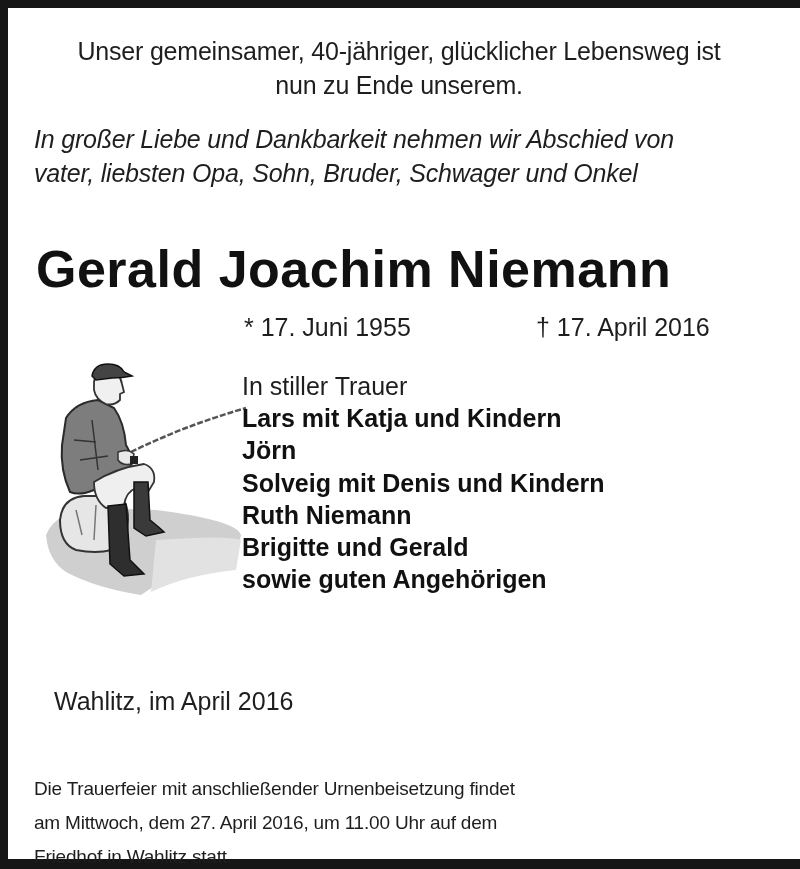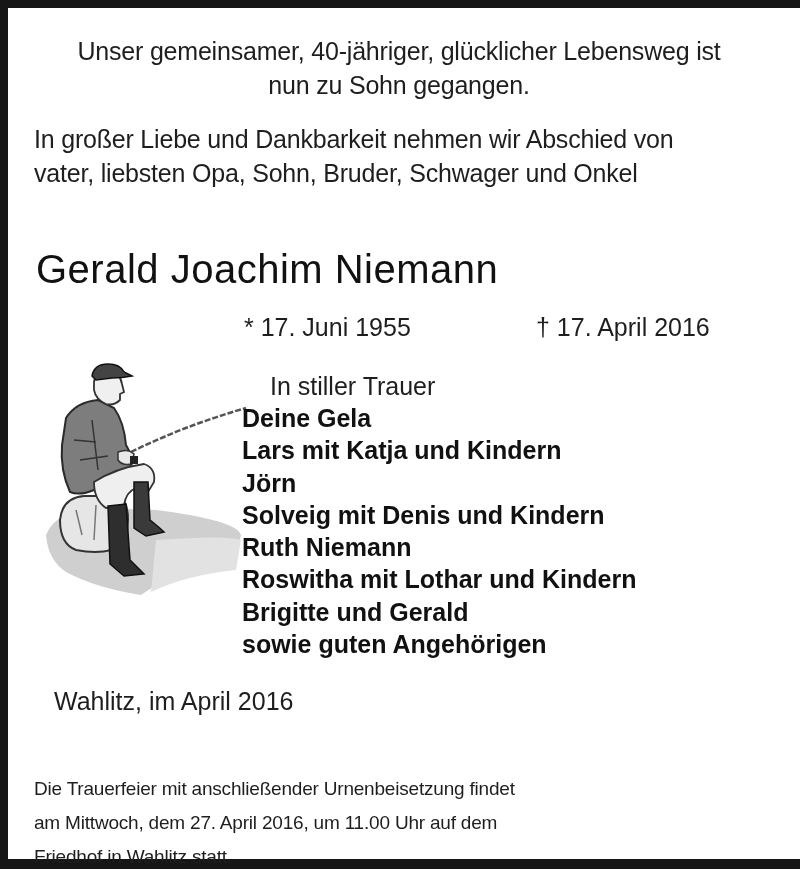--- a/index.html
+++ b/index.html
@@ -15,51 +15,51 @@
     padding-left: 36px;
   }
   .abs { position: absolute; white-space: nowrap; }
   .intro {
     position: absolute; left: 0; top: 26px; width: 782px;
     text-align: center; font-size: 25px; line-height: 34px;
     letter-spacing: -0.2px;
   }
   .para {
     position: absolute; left: 26px; top: 114px; width: 740px;
-    font-size: 25px; line-height: 34px; letter-spacing: -0.2px;
+    font-size: 25px; line-height: 34px; letter-spacing: -0.2px; font-style: italic;
   }
   .para div, .intro div { white-space: nowrap; }
   .name {
     position: absolute; left: 28px; top: 226px;
-    font-size: 40px; font-weight: normal; line-height: 70px;
+    font-size: 52px; font-weight: bold; line-height: 70px;
     letter-spacing: 0.5px; color: #111; white-space: nowrap;
   }
   .date { font-size: 25px; line-height: 30px; top: 304px; }
-  .trauer-label { left: 234px; top: 362px; font-size: 25px; line-height: 32px; margin-left: 28px; }
+  .trauer-label { left: 234px; top: 362px; font-size: 25px; line-height: 32px; }
   .mourners {
     position: absolute; left: 234px; top: 394px;
     font-size: 25px; font-weight: bold; line-height: 32.3px; color: #111;
   }
   .mourners div { white-space: nowrap; }
   .place { left: 26px; top: 677px; font-size: 25px; line-height: 32px; margin-left: 20px; }
   .ceremony {
     position: absolute; left: 26px; top: 764px; width: 750px;
     font-size: 19px; line-height: 34px; letter-spacing: -0.2px;
   }
   .ceremony div { white-space: nowrap; }
   .fisher { position: absolute; left: 28px; top: 352px; width: 220px; height: 240px; }
 </style>
 </head>
 <body>
 
 <div class="card">
 
   <div class="intro">
     <div>Unser gemeinsamer, 40-jähriger, glücklicher Lebensweg ist</div>
-    <div>nun zu Sohn gegangen.</div>
+    <div>nun zu Ende unserem.</div>
   </div>
 
   <div class="para">
     <div>In großer Liebe und Dankbarkeit nehmen wir Abschied von</div>
     <div>vater, liebsten Opa, Sohn, Bruder, Schwager und Onkel</div>
   </div>
 
   <div class="name">Gerald Joachim Niemann</div>
 
   <div class="abs date" style="left:236px">* 17. Juni 1955</div>
@@ -87,26 +87,24 @@
     <rect x="94" y="96" width="8" height="8" fill="#222"></rect>
 
     <path d="M58 22 Q60 10 72 10 Q84 12 86 24 L88 32 L84 34 L84 40 Q78 46 70 44 Q60 40 58 30 Z" fill="#f0f0f0" stroke="#333" stroke-width="1.8"></path>
 
     <path d="M56 16 Q58 4 72 4 Q84 4 88 12 L96 16 Q86 18 76 18 L60 20 Z" fill="#444" stroke="#111" stroke-width="1.5"></path>
   </svg>
 
   <div class="abs trauer-label">In stiller Trauer</div>
 
   <div class="mourners">
-    <div>Deine Gela</div>
     <div>Lars mit Katja und Kindern</div>
     <div>Jörn</div>
     <div>Solveig mit Denis und Kindern</div>
     <div>Ruth Niemann</div>
-    <div>Roswitha mit Lothar und Kindern</div>
     <div>Brigitte und Gerald</div>
     <div>sowie guten Angehörigen</div>
   </div>
 
   <div class="abs place">Wahlitz, im April 2016</div>
 
   <div class="ceremony">
     <div>Die Trauerfeier mit anschließender Urnenbeisetzung findet</div>
     <div>am Mittwoch, dem 27. April 2016, um 11.00 Uhr auf dem</div>
     <div>Friedhof in Wahlitz statt.</div>

